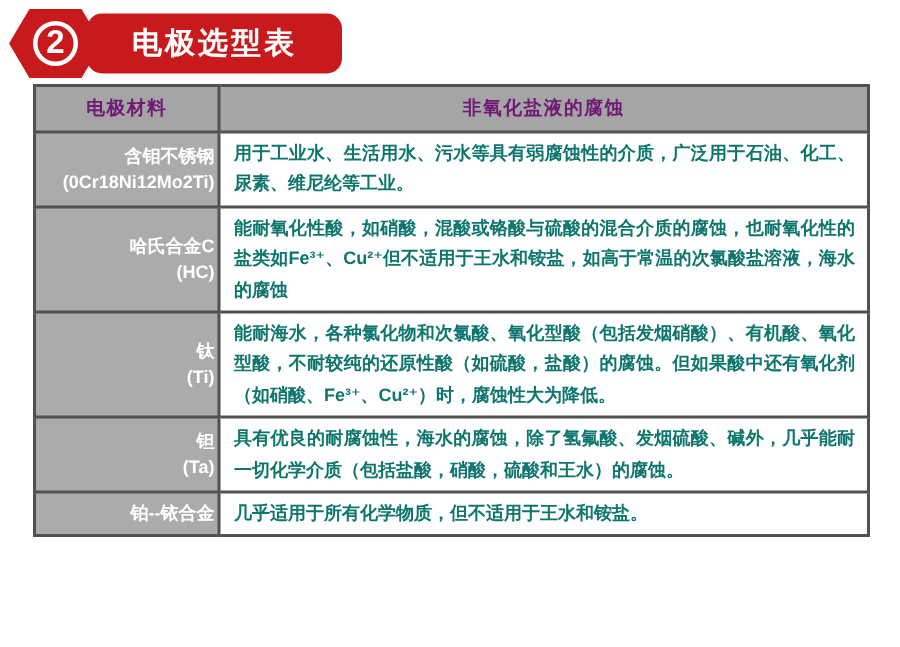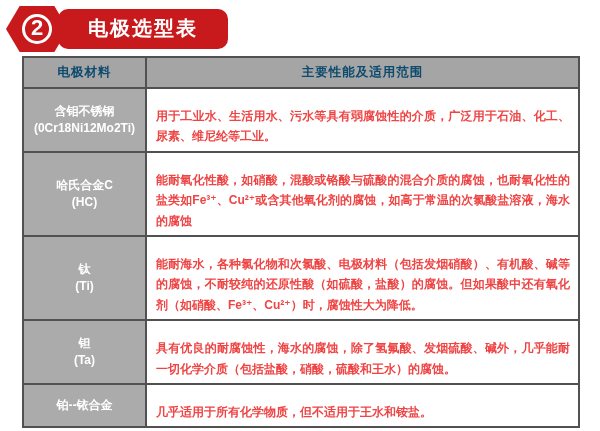--- a/index.html
+++ b/index.html
@@ -56,43 +56,43 @@
     width: 558px;
     table-layout: fixed;
   }
   table.spec td, table.spec th {
     border: 2px solid #515151;
     vertical-align: middle;
   }
   col.c-mat { width: 123px; }
   th.hdr {
     background: #a5a5a5;
-    color: #0c4a6e;
+    color: #701a75;
     font-size: 12.5px;
     font-weight: bold;
     text-align: center;
     padding: 6px 15px;
     letter-spacing: 1px;
   }
   td.mat {
     background: #ababab;
     color: #ffffff;
     font-size: 12px;
     font-weight: bold;
-    text-align: center;
+    text-align: right;
     line-height: 1.4;
     padding: 4px 2px;
   }
   td.desc {
     background: #ffffff;
-    color: #ef4444;
+    color: #0f766e;
     font-size: 12px;
     font-weight: bold;
     line-height: 1.7;
-    padding: 17px 8px 4px 9px;
+    padding: 3px 8px 4px 9px;
     text-align: justify;
   }
 </style>
 </head>
 <body>
 
 <div class="page-header">
   <div class="num-badge">
     <div class="ring">
       <span class="num">2</span>
@@ -102,42 +102,42 @@
 </div>
 
 <table class="spec">
   <colgroup>
       <col class="c-mat">
       <col>
     </colgroup>
   <tbody>
       <tr>
     <th class="hdr">电极材料</th>
-    <th class="hdr">主要性能及适用范围</th>
+    <th class="hdr">非氧化盐液的腐蚀</th>
   </tr>
   <tr>
     <td class="mat">
       <span>含钼不锈钢</span><br>
       <span>(0Cr18Ni12Mo2Ti)</span>
     </td>
     <td class="desc">用于工业水、生活用水、污水等具有弱腐蚀性的介质，广泛用于石油、化工、尿素、维尼纶等工业。</td>
   </tr>
   <tr>
     <td class="mat">
       <span>哈氏合金C</span><br>
       <span>(HC)</span>
     </td>
-    <td class="desc">能耐氧化性酸，如硝酸，混酸或铬酸与硫酸的混合介质的腐蚀，也耐氧化性的盐类如Fe³⁺、Cu²⁺或含其他氧化剂的腐蚀，如高于常温的次氯酸盐溶液，海水的腐蚀</td>
+    <td class="desc">能耐氧化性酸，如硝酸，混酸或铬酸与硫酸的混合介质的腐蚀，也耐氧化性的盐类如Fe³⁺、Cu²⁺但不适用于王水和铵盐，如高于常温的次氯酸盐溶液，海水的腐蚀</td>
   </tr>
   <tr>
     <td class="mat">
       <span>钛</span><br>
       <span>(Ti)</span>
     </td>
-    <td class="desc">能耐海水，各种氯化物和次氯酸、电极材料（包括发烟硝酸）、有机酸、碱等的腐蚀，不耐较纯的还原性酸（如硫酸，盐酸）的腐蚀。但如果酸中还有氧化剂（如硝酸、Fe³⁺、Cu²⁺）时，腐蚀性大为降低。</td>
+    <td class="desc">能耐海水，各种氯化物和次氯酸、氧化型酸（包括发烟硝酸）、有机酸、氧化型酸，不耐较纯的还原性酸（如硫酸，盐酸）的腐蚀。但如果酸中还有氧化剂（如硝酸、Fe³⁺、Cu²⁺）时，腐蚀性大为降低。</td>
   </tr>
   <tr>
     <td class="mat">
       <span>钽</span><br>
       <span>(Ta)</span>
     </td>
     <td class="desc">具有优良的耐腐蚀性，海水的腐蚀，除了氢氟酸、发烟硫酸、碱外，几乎能耐一切化学介质（包括盐酸，硝酸，硫酸和王水）的腐蚀。</td>
   </tr>
   <tr>
     <td class="mat">

